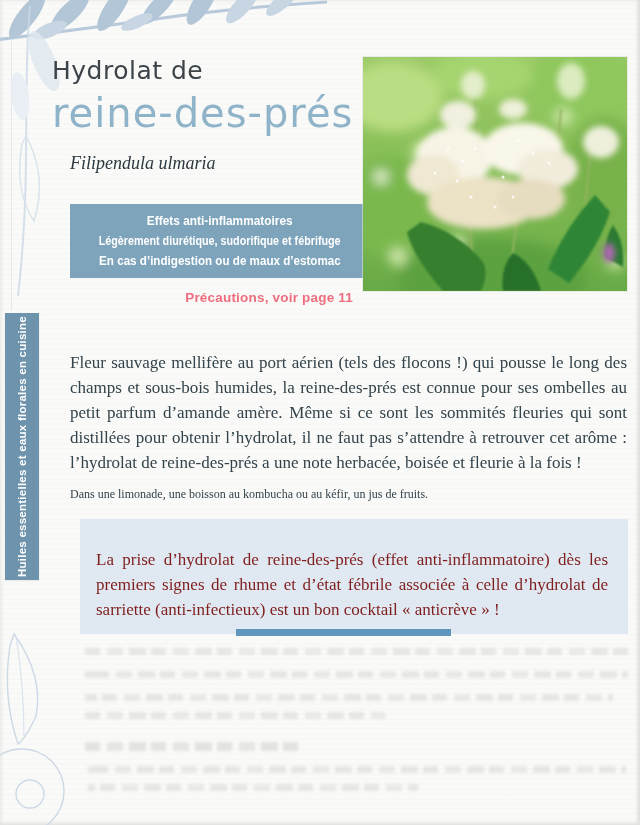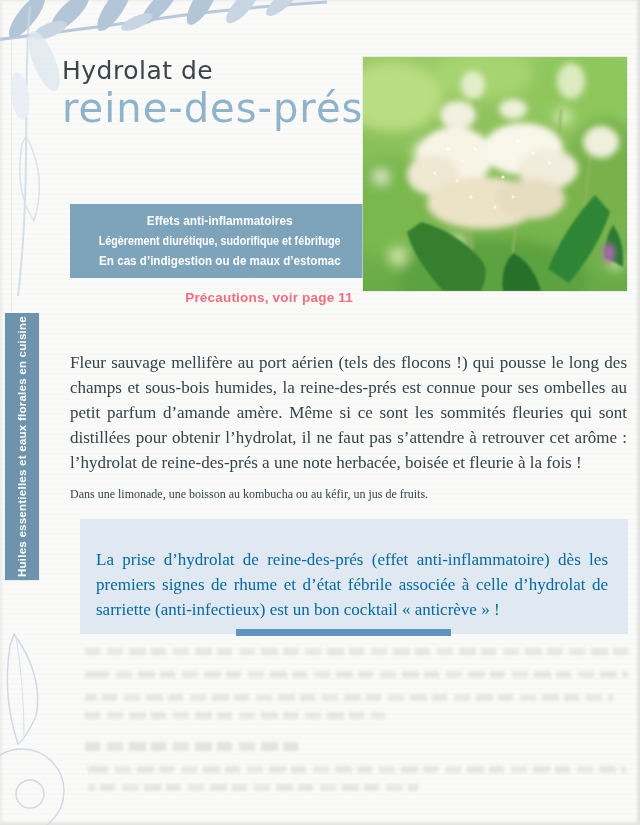--- a/index.html
+++ b/index.html
@@ -23,23 +23,23 @@
   .decor-top{left:-8px;top:-2px;}
   .decor-feather{left:0;top:6px;opacity:.8;}
   .decor-bottom{left:0;top:616px;}
 
   
   .sidebar-tab{position:absolute;left:5px;top:313px;width:34px;height:267px;background:#6e93ac;display:flex;align-items:center;justify-content:center;box-shadow:0 1px 2px rgba(0,0,0,.08);}
   .sidebar-label{writing-mode:vertical-rl;transform:rotate(180deg);color:#fff;
     font:600 11.5px "Liberation Sans",sans-serif;letter-spacing:.25px;white-space:nowrap;}
 
   
-  .title-block{position:absolute;left:62px;top:56px;}
+  .title-block{position:absolute;left:52px;top:56px;}
   .title-prefix{font-family:"DejaVu Sans",sans-serif;font-size:25px;color:#3c4449;letter-spacing:.5px;}
-  .title-main{font-family:"DejaVu Sans",sans-serif;font-size:40px;color:#8fb3c9;letter-spacing:1px;}
+  .title-main{font-family:"DejaVu Sans",sans-serif;font-size:40px;color:#8fb3c9;letter-spacing:1px;margin-top:5px;}
   .latin-name{position:absolute;left:70px;top:153px;font-style:italic;font-size:18px;color:#2c3840;}
 
   
   .benefit-box{position:absolute;left:70px;top:204px;width:300px;height:74px;background:#7ea4bb;
     display:flex;flex-direction:column;justify-content:center;align-items:center;gap:0;}
   .benefit-line{color:#ffffff;font:700 12.5px "Liberation Sans",sans-serif;line-height:20px;white-space:nowrap;transform:scaleX(.95);}
   .benefit-line:nth-child(2){transform:scaleX(.86);}
   .benefit-line:nth-child(3){transform:scaleX(.93);}
 
   .precautions{position:absolute;left:70px;top:290px;width:283px;text-align:right;
@@ -49,21 +49,21 @@
   .photo{position:absolute;left:363px;top:57px;width:264px;height:234px;overflow:hidden;box-shadow:0 0 0 1px rgba(220,225,220,.6);}
   .photo svg{display:block;}
 
   
   .intro{position:absolute;left:70px;top:333px;width:557px;font-size:17px;line-height:25px;color:#33434b;text-align:justify;}
   .assoc-heading{position:absolute;left:70px;top:447px;font-family:"DejaVu Sans",sans-serif;font-size:17px;color:#6fa2c0;letter-spacing:.5px;}
   .assoc-text{position:absolute;left:70px;top:470px;width:557px;font-size:12px;line-height:25px;color:#33434b;}
 
   
   .tip-box{position:absolute;left:80px;top:519px;width:548px;height:115px;background:#e0e9f1;}
-  .tip-text{padding:11px 20px 0 16px;font-size:17px;line-height:25px;color:#0369a1;text-align:justify;}
+  .tip-text{padding:11px 20px 0 16px;font-size:17px;line-height:25px;color:#7f1d1d;text-align:justify;}
   .tip-author{margin-top:7px;padding-right:26px;text-align:right;font-weight:700;font-size:17px;color:#1f2c33;}
   .tip-bar{position:absolute;left:236px;top:629px;width:215px;height:7px;background:#5e96bd;}
 
   
   .bleed{position:absolute;height:7px;filter:blur(1.4px);opacity:.38;
     background:repeating-linear-gradient(90deg,#c6cac6 0 15px,transparent 15px 22px,#cdd1cd 22px 38px,transparent 38px 44px,#c6cac6 44px 61px,transparent 61px 66px);}
   .bleed.b1{left:85px;top:648px;width:543px;}
   .bleed.b2{left:85px;top:671px;width:543px;background-position:9px 0;}
   .bleed.b3{left:85px;top:694px;width:528px;background-position:17px 0;}
   .bleed.b4{left:85px;top:712px;width:300px;}
@@ -120,20 +120,21 @@
   </div>
 
   <div class="sidebar-tab">
     <span class="sidebar-label">Huiles essentielles et eaux florales en cuisine</span>
   </div>
 
   <div class="title-block">
     <div class="title-prefix">Hydrolat de</div>
     <div class="title-main">reine-des-prés</div>
   </div>
+  <div class="latin-name">Filipendula ulmaria</div>
 
   <div class="benefit-box">
     <div class="benefit-line">Effets anti-inflammatoires</div>
     <div class="benefit-line">Légèrement diurétique, sudorifique et fébrifuge</div>
     <div class="benefit-line">En cas d’indigestion ou de maux d’estomac</div>
   </div>
 
   <div class="precautions">Précautions, voir page 11</div>
 
   <div class="photo">

